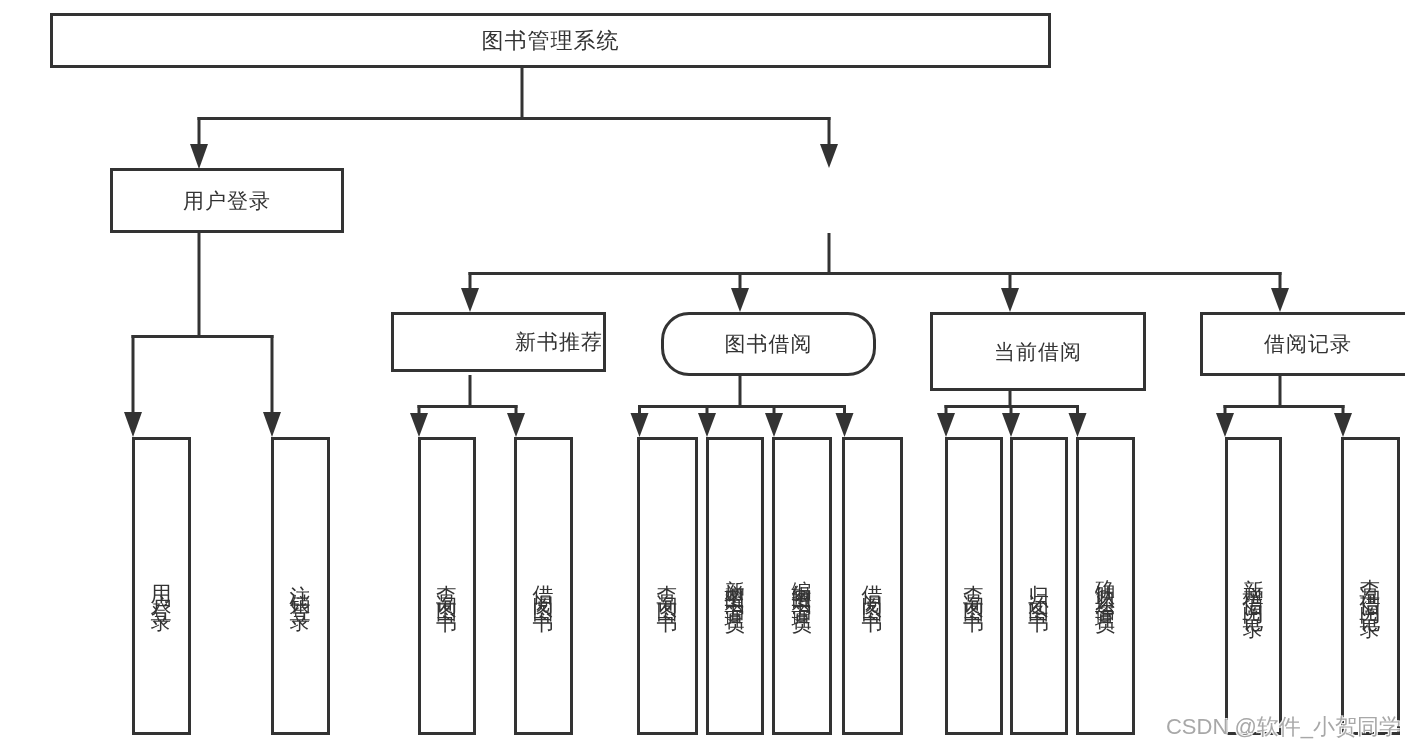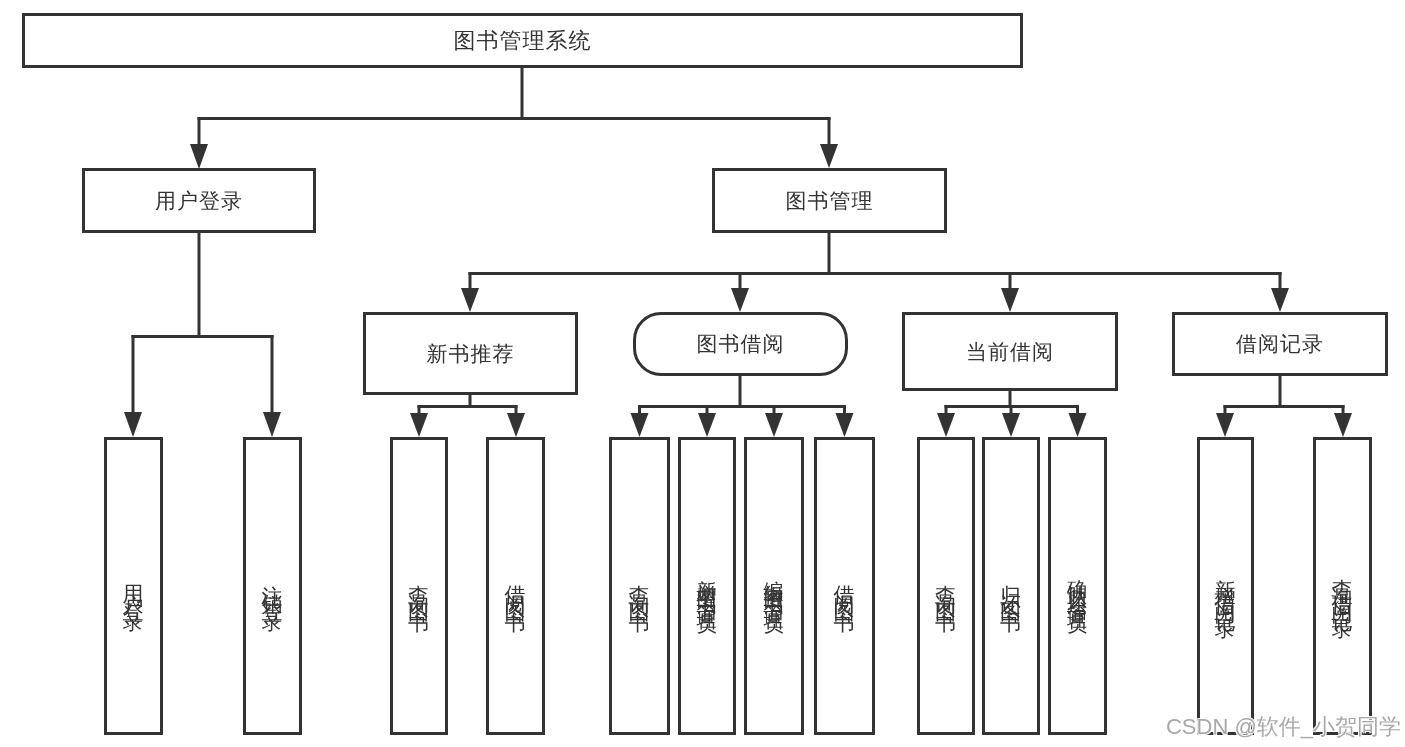--- a/index.html
+++ b/index.html
@@ -27,20 +27,21 @@
   .connectors line { stroke: var(--line); stroke-width: 3; }
   .connectors polygon { fill: var(--line); stroke: none; }
   .box {
     position: absolute;
     border: 3px solid var(--line);
     background: var(--background);
     display: flex;
     align-items: center;
     justify-content: center;
     color: var(--text);
+    margin-left: 28px;
   }
   .htext {
     font-size: 21px;
     letter-spacing: 1px;
     color: var(--text);
     white-space: nowrap;
   }
   .root-label { font-size: 22px; }
   .vtext {
     writing-mode: vertical-rl;
@@ -135,25 +136,22 @@
     <polygon points="1334,413 1352,413 1343,437"></polygon>
   </svg>
 
   <div class="box" style="left:22px; top:13px; width:1001px; height:55px;">
     <span class="htext root-label">图书管理系统</span>
   </div>
 
   <div class="box" style="left:82px; top:168px; width:234px; height:65px;">
     <span class="htext">用户登录</span>
   </div>
-  <div class="box" style="left:712px; top:168px; width:235px; height:65px;">
-    <span class="htext">图书管理</span>
-  </div>
-
-  <div class="box" style="left:363px; top:312px; width:215px; height:83px;">
+
+  <div class="box" style="left:363px; top:312px; width:215px; height:60px;justify-content:flex-end;">
     <span class="htext">新书推荐</span>
   </div>
   <div class="box" style="left:633px; top:312px; width:215px; height:64px;border-radius:28px;">
     <span class="htext">图书借阅</span>
   </div>
   <div class="box" style="left:902px; top:312px; width:216px; height:79px;">
     <span class="htext">当前借阅</span>
   </div>
   <div class="box" style="left:1172px; top:312px; width:216px; height:64px;">
     <span class="htext">借阅记录</span>

